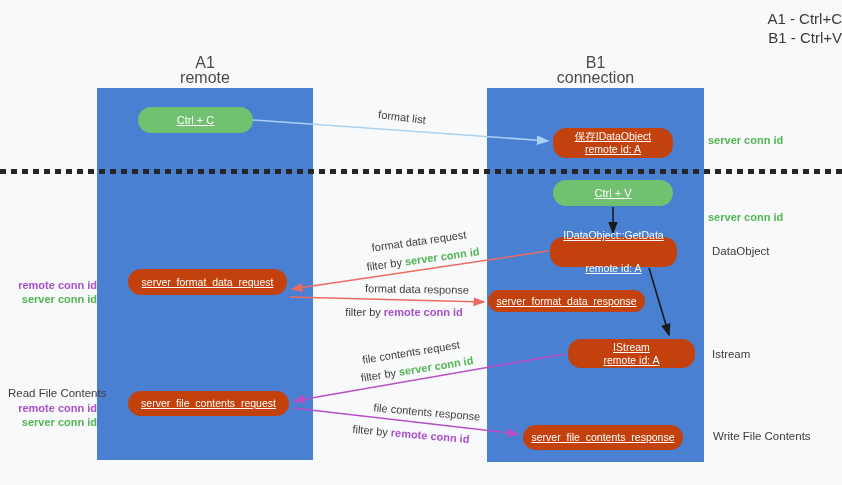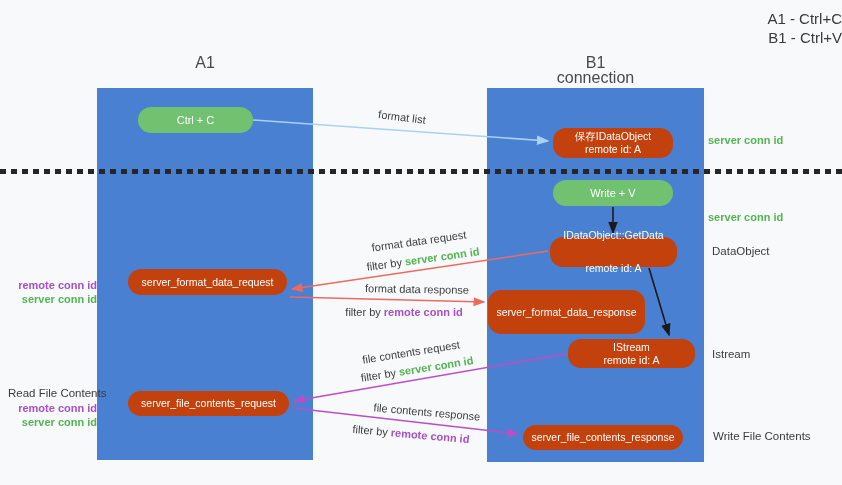--- a/index.html
+++ b/index.html
@@ -19,30 +19,30 @@
   .lane-header.right{left:487px;width:217px;}
   
   .lane{background:#4a80d2;z-index:1;}
   .lane.left{left:97px;top:88px;width:216px;height:372px;}
   .lane.right{left:487px;top:88px;width:217px;height:374px;}
   
   .divider{left:0;top:169px;width:842px;height:5px;z-index:2;
     background:repeating-linear-gradient(to right,#262626 0 6px,transparent 6px 11px);}
   
   .node{display:flex;flex-direction:column;align-items:center;justify-content:center;
-    color:#fff;text-align:center;z-index:4;border-radius:13px;white-space:nowrap;}
+    color:#fff;text-align:center;z-index:4;border-radius:13px;white-space:nowrap;text-decoration:underline;}
   .node.green{background:#72c170;font-size:11px;}
   .node.orange{background:#c2410c;font-size:10.5px;line-height:13px;}
   .node.ctrl-c{left:138px;top:107px;width:115px;height:26px;}
   .node.save-obj{left:553px;top:128px;width:120px;height:30px;}
   .node.ctrl-v{left:553px;top:180px;width:120px;height:26px;}
   .node.getdata{left:550px;top:237px;width:127px;height:30px;gap:20px;}
   .node.istream{left:568px;top:339px;width:127px;height:29px;}
   .node.fmt-req{left:128px;top:269px;width:159px;height:26px;}
-  .node.fmt-resp{left:488px;top:290px;width:157px;height:44px;align-items:center;}
+  .node.fmt-resp{left:488px;top:290px;width:157px;height:22px;align-items:center;}
   .node.file-req{left:128px;top:391px;width:161px;height:25px;}
   .node.file-resp{left:523px;top:425px;width:160px;height:25px;}
   
   .side{font-size:11.5px;color:#3c3c3c;white-space:nowrap;z-index:4;}
   .conn{font-size:11px;font-weight:bold;white-space:nowrap;z-index:4;line-height:14px;}
   .green-t{color:#53b552;}
   .purple-t{color:#a94fc9;}
   .conn-pair{text-align:right;width:83px;}
   
   .alabel{font-size:11px;color:#3d3d3d;white-space:nowrap;z-index:4;transform:translate(-50%,-50%);}
@@ -52,20 +52,21 @@
 </head>
 <body>
 
 <div class="abs title">
   <div>A1 - Ctrl+C</div>
   <div>B1 - Ctrl+V</div>
 </div>
 
 <div class="abs lane-header left">
   <div>A1</div>
+  <div>remote</div>
 </div>
 <div class="abs lane-header right">
   <div>B1</div>
   <div>connection</div>
 </div>
 
 <div class="abs lane left"></div>
 <div class="abs lane right"></div>
 
 <div class="abs divider"></div>
@@ -95,21 +96,21 @@
 </svg>
 
 <div class="abs node green ctrl-c">
   <span>Ctrl + C</span>
 </div>
 <div class="abs node orange save-obj">
   <span>保存IDataObject</span>
   <span>remote id: A</span>
 </div>
 <div class="abs node green ctrl-v">
-  <span>Write + V</span>
+  <span>Ctrl + V</span>
 </div>
 <div class="abs node orange getdata">
   <span>IDataObject::GetData</span>
   <span>remote id: A</span>
 </div>
 <div class="abs node orange istream">
   <span>IStream</span>
   <span>remote id: A</span>
 </div>
 <div class="abs node orange fmt-req">

